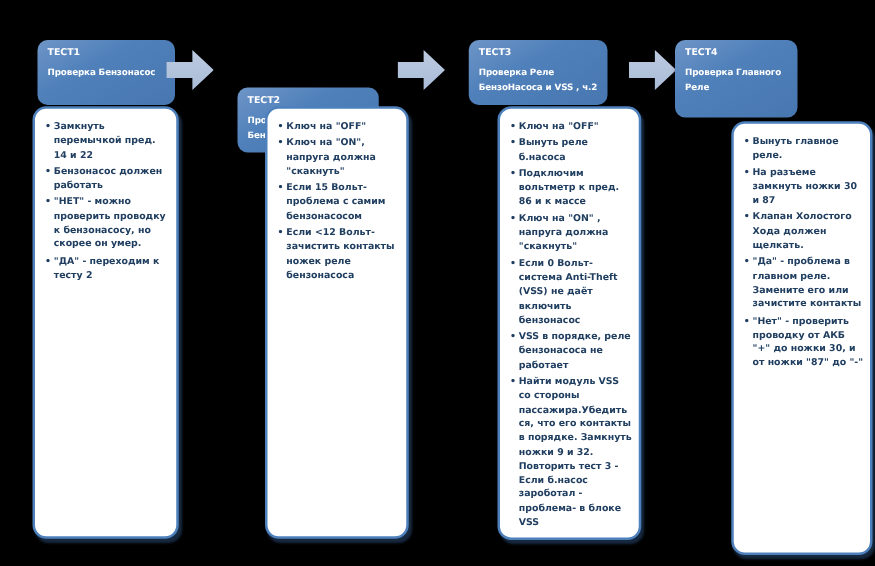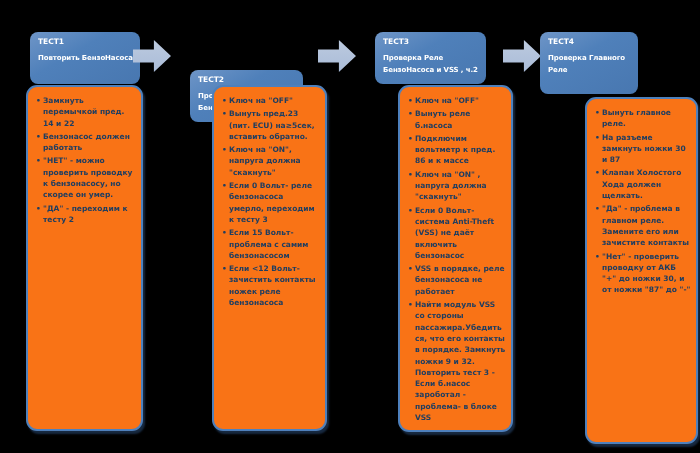--- a/index.html
+++ b/index.html
@@ -23,21 +23,21 @@
   .step-id {
     font-weight:bold; font-size:7.5px; line-height:10px;
   }
   .step-title {
     margin-top:5px;
     font-weight:bold; font-size:7px; line-height:12px;
     letter-spacing:-0.1px;
   }
   .step-content {
     position:absolute;
-    background:#f97316;
+    background:#ffffff;
     border:2px solid #4e80bc;
     border-radius:11px;
     box-sizing:border-box;
     z-index:2;
     overflow:hidden;
     box-shadow:2px 3px 2px rgba(42,74,116,0.55);
   }
   .step-content ul {
     margin:0; padding:8px 5px 8px 8px;
     list-style:none;
@@ -62,43 +62,41 @@
     z-index:1;
   }
 </style>
 </head>
 <body>
 
 <div class="canvas">
 
   <div class="step-header" style="left:8px; top:32px; width:110px; height:52px;margin-left:22px;">
     <div class="step-id">ТЕСТ1</div>
-    <div class="step-title">Повторить БензоНасоса</div>
+    <div class="step-title">Проверка Бензонасос</div>
   </div>
   <div class="step-content" style="left:26px; top:85px; width:117px; height:346px;">
     <ul>
         <li>Замкнуть перемычкой  пред. 14 и 22</li>
         <li>Бензонасос должен работать</li>
         <li>"НЕТ" - можно проверить проводку к бензонасосу, но скорее он умер.</li>
         <li>"ДА" - переходим к тесту 2</li>
       </ul>
   </div>
 
   <div class="flow-arrow" style="left:133px; top:40px;"></div>
 
   <div class="step-header" style="left:190px; top:32px; width:113px; height:52px;margin-top:38px;">
     <div class="step-id">ТЕСТ2</div>
     <div class="step-title">Проверка Реле БензоНасоса, ч.1</div>
   </div>
   <div class="step-content" style="left:212px; top:85px; width:115px; height:346px;">
     <ul>
         <li>Ключ на "OFF"</li>
-        <li>Вынуть пред.23 (пит. ECU) на≥5сек, вставить обратно.</li>
         <li>Ключ на "ON", напруга должна "скакнуть"</li>
-        <li>Если 0 Вольт- реле бензонасоса умерло, переходим к тесту 3</li>
         <li>Если 15 Вольт- проблема с самим бензонасосом</li>
         <li>Если &lt;12 Вольт- зачистить контакты ножек реле бензонасоса</li>
       </ul>
   </div>
 
   <div class="flow-arrow" style="left:318px; top:40px;"></div>
 
   <div class="step-header" style="left:375px; top:32px; width:111px; height:52px;">
     <div class="step-id">ТЕСТ3</div>
     <div class="step-title">Проверка Реле БензоНасоса и VSS , ч.2</div>

